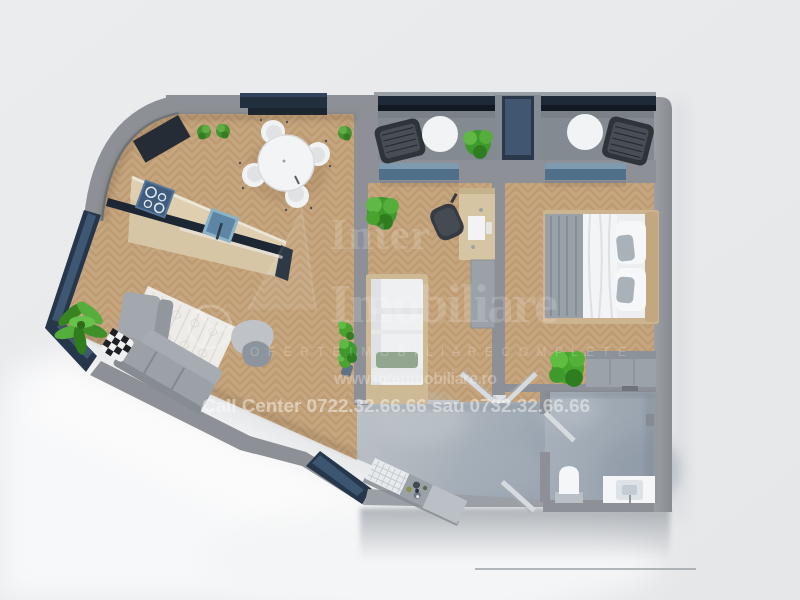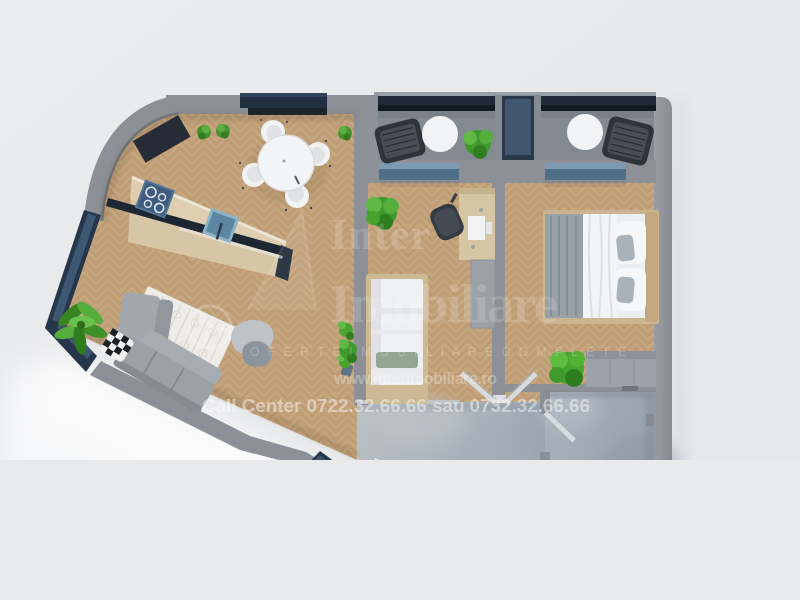--- a/index.html
+++ b/index.html
@@ -1,16 +1,16 @@
 <!DOCTYPE html>
 <html><head>
 <meta charset="utf-8">
 <style>
   html,body{margin:0;padding:0;background:#e9eaec;font-family:"Liberation Sans",sans-serif;}
-  #stage{position:relative;width:800px;height:460px;overflow:hidden;}
+  #stage{position:relative;width:800px;height:600px;overflow:hidden;}
 </style>
 </head>
 <body>
 <div id="stage">
 <svg width="800" height="600" viewBox="0 0 800 600" xmlns="http://www.w3.org/2000/svg">
 <defs>
   <linearGradient id="bgGrad" x1="0" y1="0" x2="1" y2="1">
     <stop offset="0" stop-color="#ebecee"></stop>
     <stop offset="0.55" stop-color="#e8e9eb"></stop>
     <stop offset="1" stop-color="#e6e7e9"></stop>

